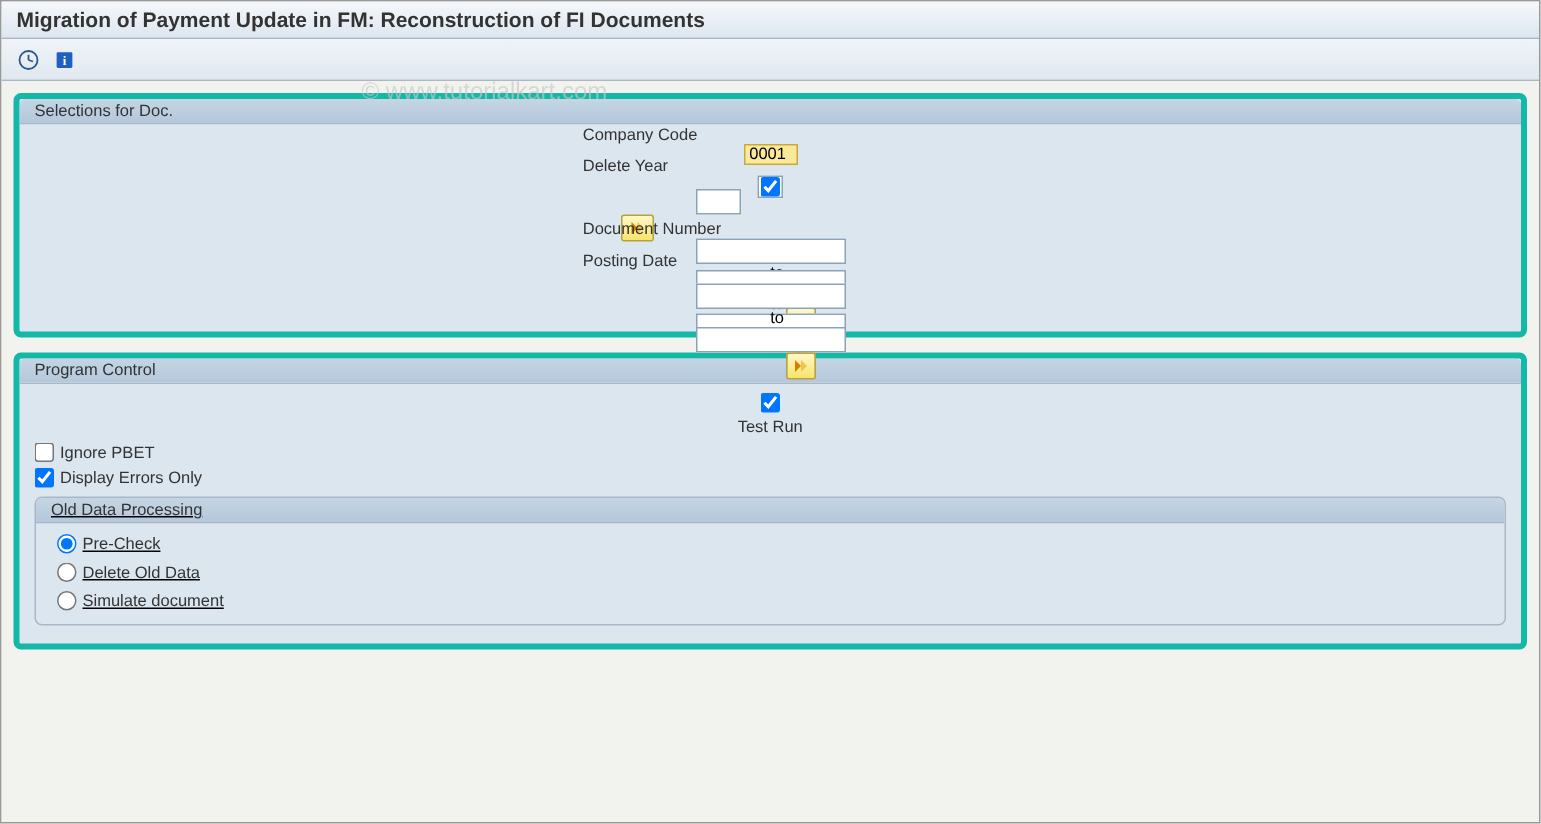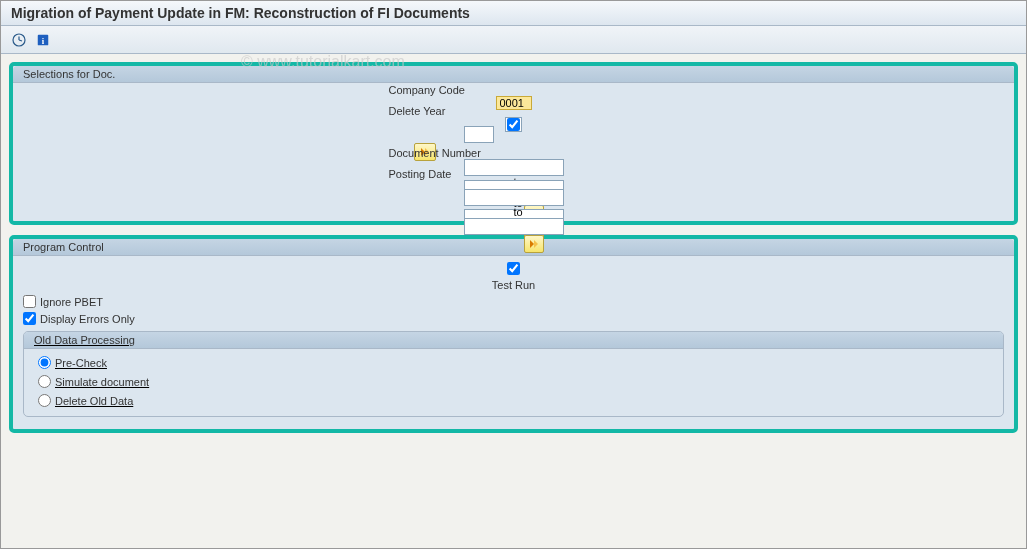--- a/index.html
+++ b/index.html
@@ -275,22 +275,22 @@
     </div>
 
     <div class="subgroup">
       <div class="group-header">Old Data Processing</div>
       <div class="radio-row" style="margin-top:4px;">
         <input type="radio" name="olddata" checked="" style="">
         <span class="checkbox-label">Pre-Check</span>
       </div>
       <div class="radio-row">
         <input type="radio" name="olddata" style="">
-        <span class="checkbox-label">Simulate document</span>
+        <span class="checkbox-label">Delete Old Data</span>
       </div>
       <div class="radio-row">
         <input type="radio" name="olddata" style="">
-        <span class="checkbox-label">Delete Old Data</span>
+        <span class="checkbox-label">Simulate document</span>
       </div>
     </div>
   </div>
 
 </div>
 
 </body></html>

